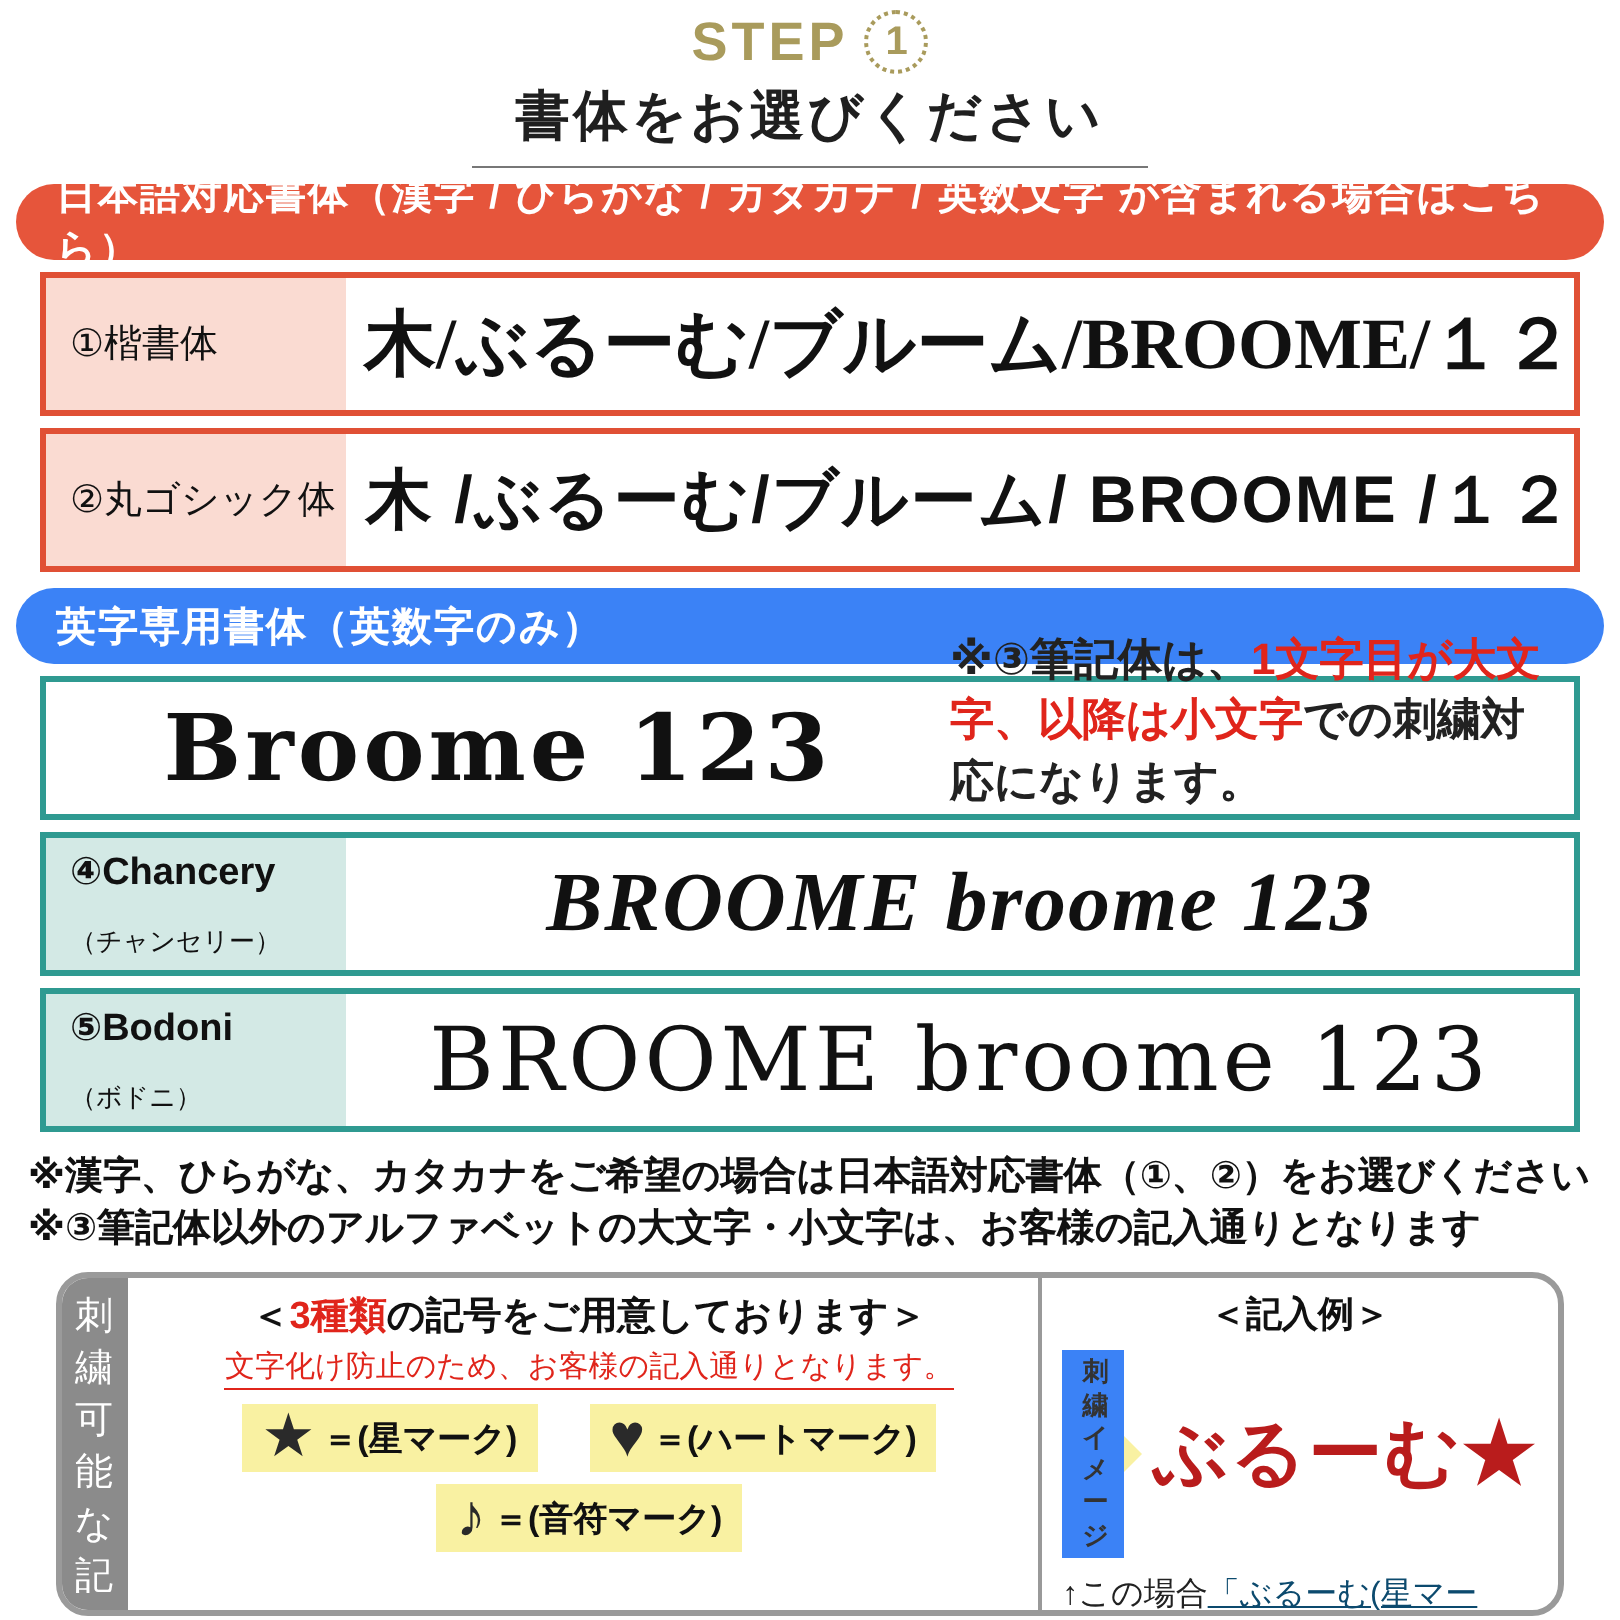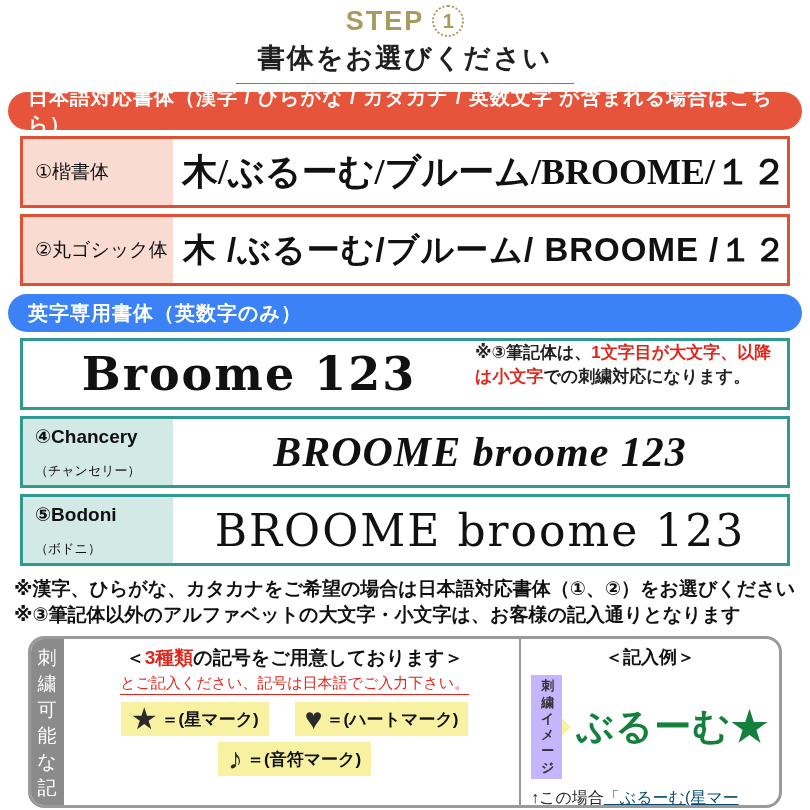--- a/index.html
+++ b/index.html
@@ -34,22 +34,22 @@
   .opt-label .sub  { font-size:13px; color:#111; margin-top:14px; }
   .opt-sample { flex:1; display:flex; align-items:center; justify-content:center;
                 overflow:hidden; white-space:nowrap; color:#111; }
   .s-kaisho  { font-family:"Liberation Serif","DejaVu Serif",serif; font-weight:bold; font-size:36px; }
   .s-marugo  { font-family:"Liberation Sans","DejaVu Sans",sans-serif; font-weight:bold; font-size:33px; letter-spacing:1px; }
   .s-script  { font-family:"DejaVu Serif","Liberation Serif",serif; font-weight:bold;
                font-size:46px; letter-spacing:2px; }
   .s-chancery{ font-family:"Liberation Serif","DejaVu Serif",serif; font-style:italic; font-weight:bold;
                font-size:42px; letter-spacing:1px; }
   .s-bodoni  { font-family:"DejaVu Serif","Liberation Serif",serif; font-size:44px; letter-spacing:2px; }
-  .opt-note { flex:0 0 312px; font-size:17px; font-weight:bold; line-height:1.4;
-              display:flex; align-items:flex-start; padding-right:8px; }
+  .opt-note { flex:0 0 312px; font-size:22px; font-weight:bold; line-height:1.4;
+              display:flex; align-items:flex-end; padding-right:8px; }
   .red-text { color:#e0251b; }
 
   
   .notes { margin:10px 0 0 14px; }
   .notes p { font-size:19px; font-weight:bold; color:#111; line-height:1.35; }
 
   
   .symbox { margin:9px 28px 0; border:3px solid #9a9a9a; border-radius:16px; overflow:hidden;
             height:172px; display:flex; background:#fff; }
   .symbox-header { background:#8b8b8b; color:#fff; font-size:19px; text-align:center;
@@ -60,26 +60,26 @@
   .sym-title { font-size:19px; font-weight:bold; color:#111; }
   .sym-warning { font-size:15px; color:#e0251b; border-bottom:1px solid #e0251b;
                  padding-bottom:1px; margin-top:3px; }
   .chip-row { display:flex; gap:26px; margin-top:7px; }
   .chip { background:#f9f1a2; display:flex; align-items:center; padding:2px 10px; }
   .chip .glyph { font-size:30px; line-height:1; color:#2a2a2a; margin-right:4px; }
   .chip .lbl { font-size:17px; font-weight:bold; color:#111; }
   .chip.music { margin-top:6px; }
   .ex-title { text-align:center; font-size:18px; font-weight:bold; color:#111; }
   .ex-row { display:flex; align-items:center; margin-top:6px; }
-  .ex-tag { position:relative; background:#c4b5fd; padding:3px 8px 3px 10px; text-align:center;
+  .ex-tag { position:relative; background:#3b82f6; padding:3px 8px 3px 10px; text-align:center;
             font-size:13px; font-weight:bold; color:#333; line-height:1.25; }
   .ex-tag::after { content:""; position:absolute; right:-9px; top:50%; transform:translateY(-50%);
                    border:9px solid transparent; border-left-color:#f9f1a2; border-right-width:0; }
   .ex-sample { font-size:37px; font-weight:bold; margin-left:14px; letter-spacing:1px;
-               font-family:Liberation Sans, sans-serif; color:#15803d; white-space:nowrap; }
+               font-family:Liberation Sans, sans-serif; color:#b91c1c; white-space:nowrap; }
   .ex-caption { margin-top:7px; font-size:16px; color:#222; line-height:1.45; }
   .ex-caption .red-underline { color:#0c4a6e; border-bottom:1px solid #cf3b28;text-decoration:underline; }
 </style>
 </head>
 <body>
 
 <div class="step-row">
   <span class="step-word">STEP</span>
   <span class="step-circle">
     <span>1</span>
@@ -137,21 +137,21 @@
   <p>※③筆記体以外のアルファベットの大文字・小文字は、お客様の記入通りとなります</p>
 </div>
 
 <div class="symbox">
   <div class="symbox-header">刺繍可能な記号(全書体共通)</div>
   <div class="symbox-body">
     <div class="sym-left">
       <div class="sym-title">
         <span>＜</span><span class="red-text">3種類</span><span>の記号をご用意しております＞</span>
       </div>
-      <div class="sym-warning">とご記入ください、記号は日本語でご入力下さい。</div>
+      <div class="sym-warning">文字化け防止のため、お客様の記入通りとなります。</div>
       <div class="chip-row">
         <div class="chip">
           <span class="glyph">★</span>
           <span class="lbl">＝(星マーク)</span>
         </div>
         <div class="chip">
           <span class="glyph">♥</span>
           <span class="lbl">＝(ハートマーク)</span>
         </div>
       </div>

